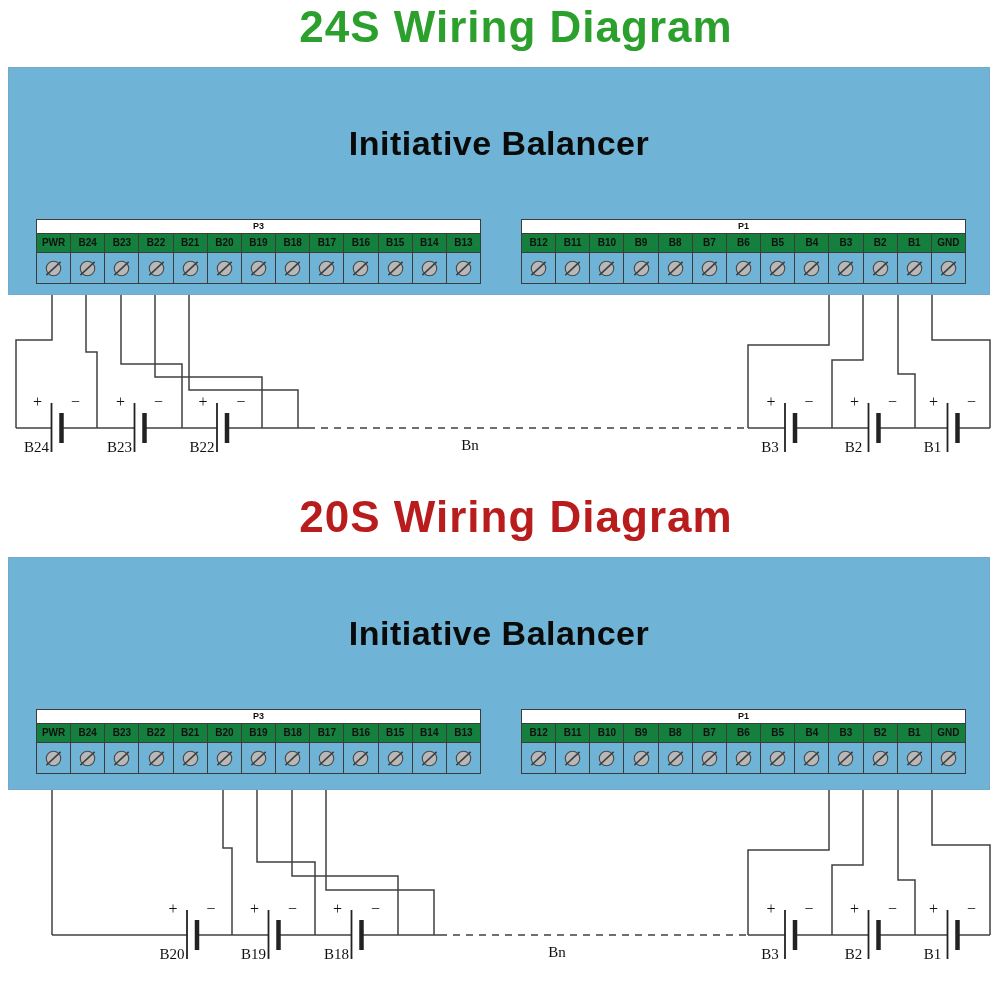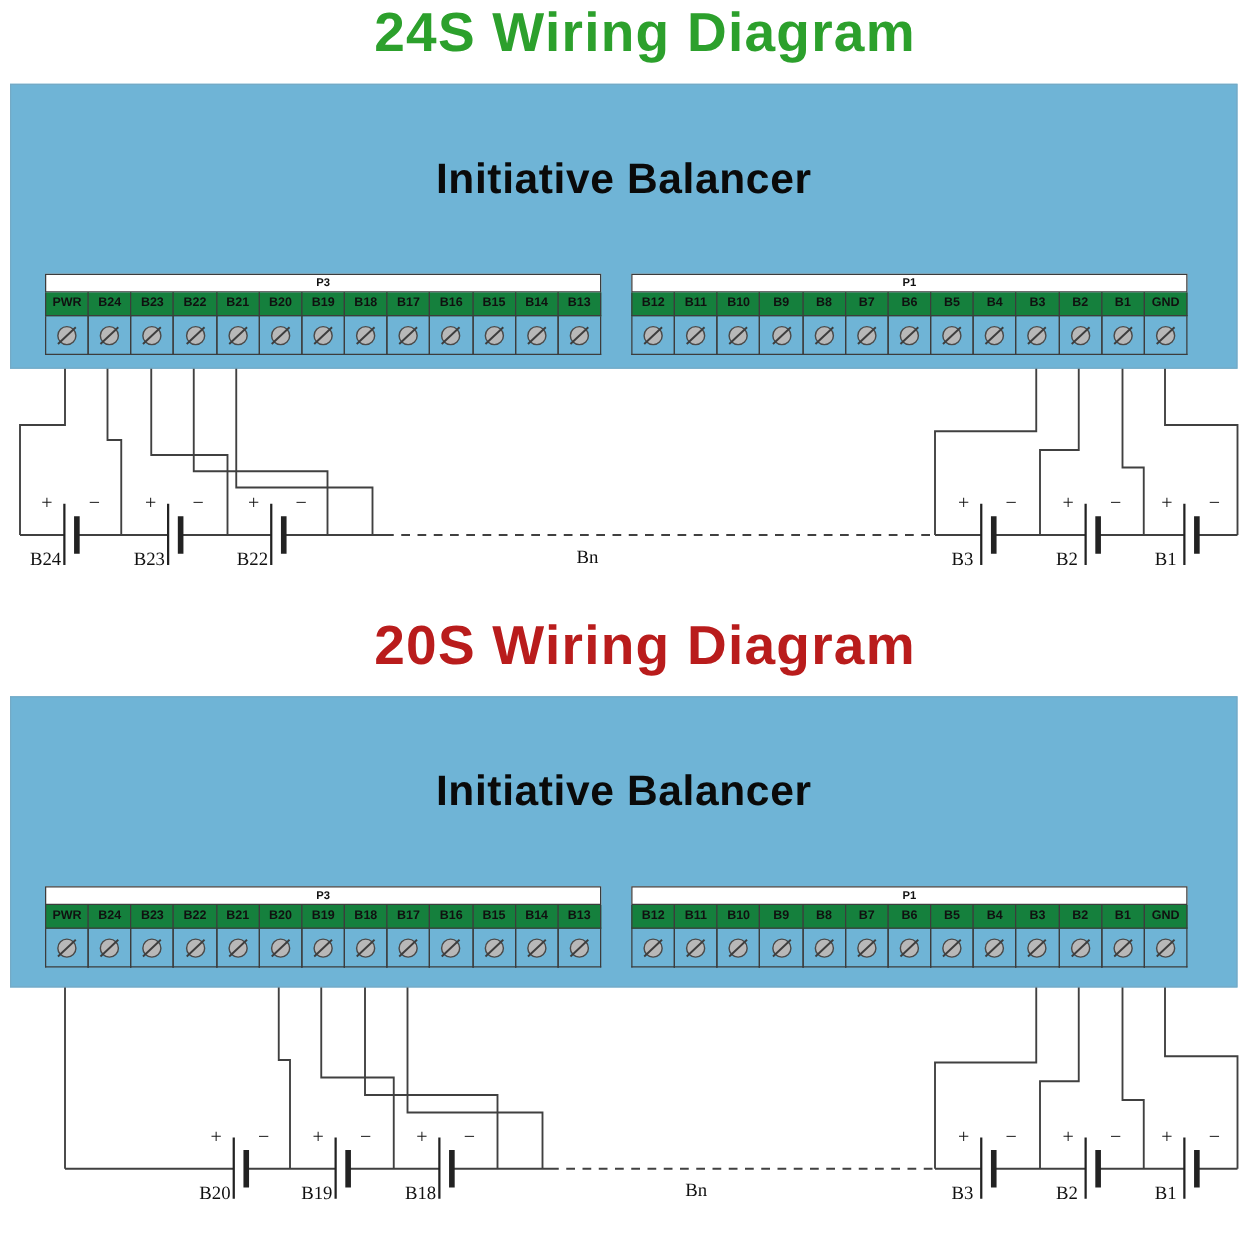--- a/index.html
+++ b/index.html
@@ -33,21 +33,21 @@
   .board-title {
     text-align:center;
     font-size:34px; font-weight:bold;
     color:#0a0a0a;
     padding-top:56px;
     letter-spacing:0.5px;
   }
 
   .strip { position:absolute; top:151px; width:445px; }
   .strip.p3 { left:27px; }
-  .strip.p1 { left:496px; }
+  .strip.p1 { left:512px; }
 
   .strip-header {
     height:15px; background:#ffffff;
     border:1px solid #3c3c3c;
     font-size:9px; font-weight:bold; color:#111;
     text-align:center; line-height:13px;
   }
   .cells { display:flex; }
   .label-cell {
     flex:1; height:19px; background:#15803d;

